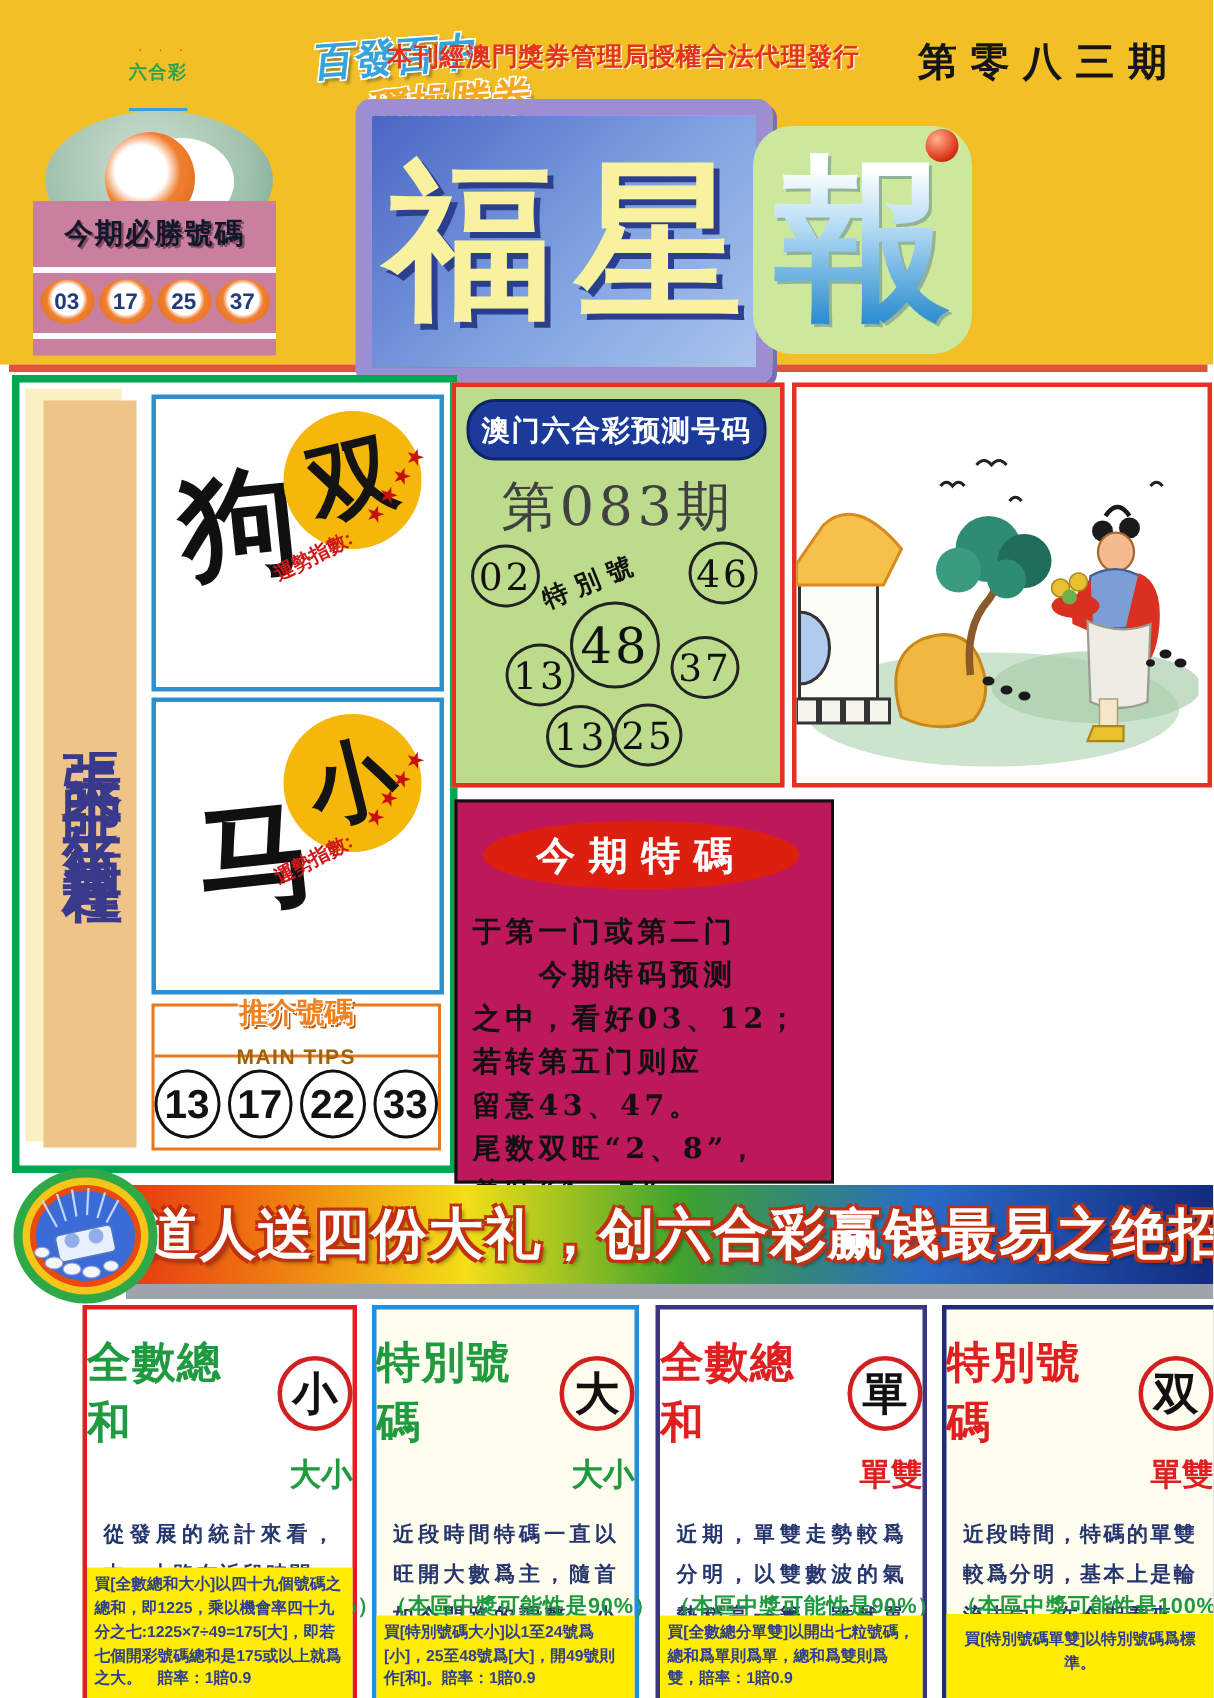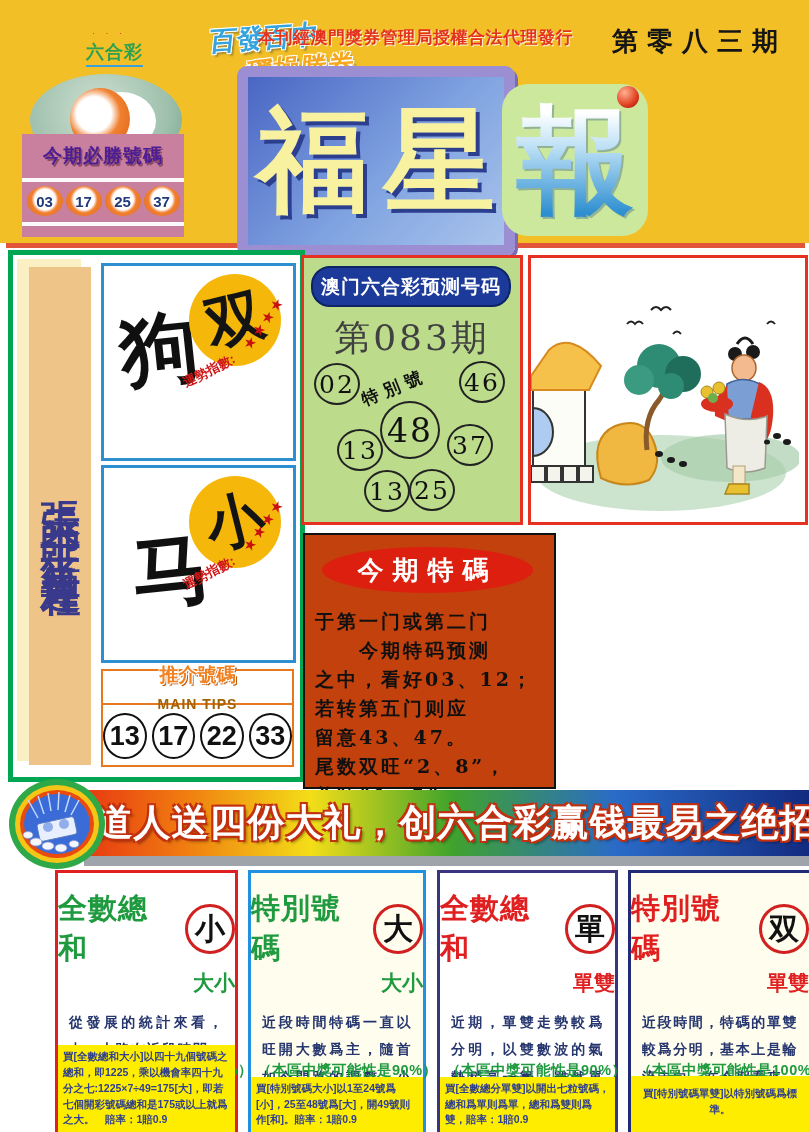--- a/index.html
+++ b/index.html
@@ -3,22 +3,22 @@
 <meta charset="utf-8">
 <style>
   html,body{margin:0;padding:0;background:#fff;}
   .page{position:relative;width:809px;height:1132px;overflow:hidden;background:#fff;
         font-family:"Liberation Sans","DejaVu Sans",sans-serif;}
   .abs{position:absolute;}
 
   
   .header{left:0;top:0;width:809px;height:243px;background:#F2C026;}
   .header-line{left:6px;top:243px;width:799px;height:5px;background:#E2543A;}
-  .mini-logo{left:86px;top:40px;font-size:18px;font-weight:bold;color:#2FA050;
-             border-bottom:2px solid #3AA0DC;padding-bottom:1px;letter-spacing:1px;}
+  .mini-logo{left:86px;top:40px;font-size:12px;font-weight:bold;color:#2FA050;
+             border-bottom:2px solid #3AA0DC;padding-bottom:15px;letter-spacing:1px;}
   .mini-logo-dots{left:92px;top:28px;font-size:9px;color:#E03020;letter-spacing:4px;}
   .slogan1{left:210px;top:20px;font-size:27px;font-weight:bold;color:#35A3DC;
            transform:skewX(-10deg) rotate(-4deg);
            text-shadow:-1px -1px 0 #fff,1px -1px 0 #fff,-1px 1px 0 #fff,1px 1px 0 #fff,3px 3px 2px rgba(60,60,60,.45);}
   .slogan2{left:246px;top:50px;font-size:27px;font-weight:bold;color:#F5A81E;
            transform:skewX(-10deg) rotate(-4deg);
            text-shadow:-1px -1px 0 #fff,1px -1px 0 #fff,-1px 1px 0 #fff,1px 1px 0 #fff,3px 3px 2px rgba(60,60,60,.45);}
   .license{left:258px;top:26px;font-size:17px;font-weight:bold;color:#E3321E;
            text-shadow:1px 1px 0 rgba(255,255,255,.8);letter-spacing:.5px;}
   .issue-label{left:612px;top:24px;font-size:26px;color:#151515;letter-spacing:9px;
@@ -41,21 +41,21 @@
             background:radial-gradient(circle at 35% 30%,#FFB090,#E04020 60%,#A00808);}
 
   
   .ufo-body{left:30px;top:74px;width:152px;height:92px;border-radius:50%;
             background:radial-gradient(circle at 45% 40%,#CFE0D2,#9EC0AC 70%,#7AA890);}
   .ufo-inner{left:86px;top:92px;width:70px;height:58px;border-radius:50%;background:#fff;}
   .ufo-ball{left:70px;top:88px;width:60px;height:62px;border-radius:50%;
             background:radial-gradient(circle at 40% 42%,#fff 0 34%,#F08030 52%,#D86010);}
   .ufo-dot{width:11px;height:11px;border-radius:50%;background:#E87830;}
   .mustwin{left:22px;top:134px;width:162px;height:103px;background:#C8809E;}
-  .mustwin-title{margin-top:9px;text-align:center;font-size:19px;font-weight:bold;color:#4c1d95;
+  .mustwin-title{margin-top:9px;text-align:center;font-size:19px;font-weight:bold;color:#0f172a;
                  letter-spacing:1px;text-shadow:1.5px 1.5px 0 #8A4A66;}
   .mw-stripe{position:absolute;left:0;width:162px;height:4px;background:#fff;opacity:.95;}
   .mw-balls{position:absolute;left:0;top:52px;width:162px;display:flex;justify-content:center;gap:3px;}
   .mw-ball{width:36px;height:30px;border-radius:50%;background:radial-gradient(circle at 50% 45%,#fff 0 42%,#F08030 55%,#E06818);
            display:flex;align-items:center;justify-content:center;}
   .mw-ball span{font-size:15px;font-weight:bold;color:#223A7A;}
 
   
   .zodiac-box{left:8px;top:250px;width:287px;height:522px;border:5px solid #00A651;background:#fff;}
   .strip-bg{left:4px;top:4px;width:64px;height:502px;background:#FAF0C4;}
@@ -96,21 +96,21 @@
              justify-content:center;font-size:25px;color:#111;letter-spacing:2px;
              font-family:"DejaVu Serif",serif;width:42px;height:38px;}
   .pd-big{width:56px;height:54px;font-size:33px;}
   .pd-special{position:absolute;left:56px;top:118px;font-size:17px;font-weight:bold;color:#111;
               transform:rotate(-22deg);letter-spacing:6px;font-family:"DejaVu Serif",serif;}
 
   
   .illus-box{left:528px;top:255px;width:274px;height:264px;border:3px solid #E53022;background:#fff;}
 
   
-  .gtext-box{border:2px solid #101010;background:#c2410c;}
+  .gtext-box{border:2px solid #101010;background:#be185d;}
   .special-box{left:303px;top:533px;width:249px;height:252px;}
   .poem-box{left:561px;top:533px;width:244px;height:252px;}
   .red-ellipse{position:absolute;border-radius:50%;background:#DD1F10;display:flex;align-items:center;
                justify-content:center;color:#fff;font-weight:bold;font-family:"DejaVu Serif",serif;}
   .se{left:17px;top:12px;width:211px;height:46px;font-size:26px;letter-spacing:9px;}
   .pe{left:19px;top:12px;width:202px;height:44px;font-size:23px;letter-spacing:5px;}
   .sc-body{position:absolute;left:10px;top:72px;right:6px;}
   .sc-line{font-size:19px;font-weight:bold;color:#101010;letter-spacing:3px;line-height:29px;
            font-family:"DejaVu Serif",serif;white-space:nowrap;}
   .sc-indent{padding-left:44px;}

